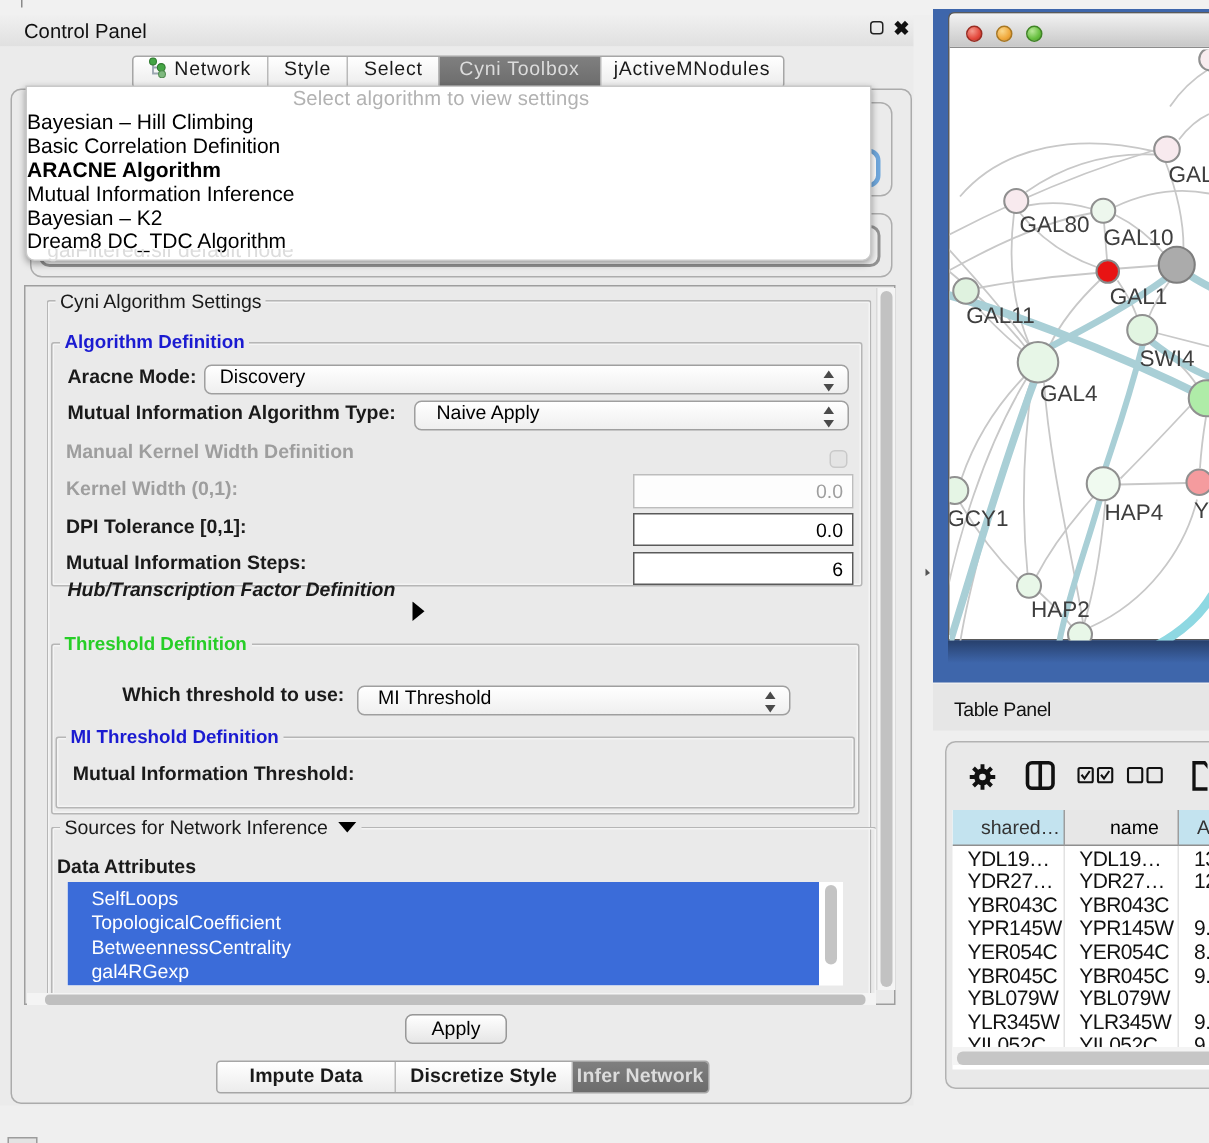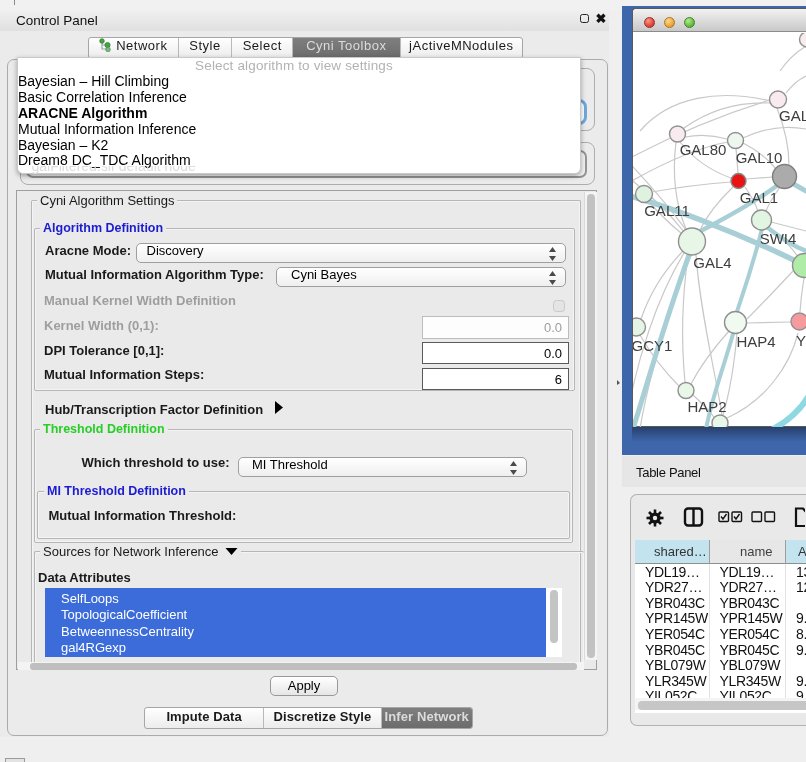--- a/index.html
+++ b/index.html
@@ -111,21 +111,21 @@
   </div>
 
   <div class="abs" id="boxA"></div>
   <div class="abs" id="boxA-combo"></div>
   <div class="abs" id="boxB"></div>
   <div class="abs" id="boxB-combo"></div>
 
   <div class="abs" id="overlay">
     <div class="prompt">Select algorithm to view settings</div>
     <div class="item" style="top:15.4px;">Bayesian – Hill Climbing</div>
-    <div class="item" style="top:31.2px;">Basic Correlation Inference</div>
+    <div class="item" style="top:31.2px;">Basic Correlation Definition</div>
     <div class="item" style="top:47px;font-weight:bold;">ARACNE Algorithm</div>
     <div class="item" style="top:62.8px;">Mutual Information Inference</div>
     <div class="item" style="top:78.6px;">Bayesian – K2</div>
     <div class="item" style="top:94.4px;text-align:right;">Dream8 DC_TDC Algorithm</div>
     <div style="position:absolute;left:14px;top:108px;width:200px;height:9.5px;overflow:hidden;">
       <div style="margin-top:-8px;font-size:14px;color:#DCDCDC;">galFiltered.sif default node</div>
     </div>
   </div>
 
   <div class="abs" id="spanel">
@@ -140,36 +140,36 @@
     <div class="lbl" style="left:28px;top:51.6px;">Aracne Mode:</div>
     <div class="combo" style="left:119px;top:52px;width:430px;padding-left:20px;">
         <span class="cv">Discovery</span>
       <svg class="ar" viewBox="0 0 9 18">
           <path d="M4.5 2 L8 7 L1 7 Z" fill="#4A4A4A"></path>
           <path d="M4.5 16 L8 11 L1 11 Z" fill="#4A4A4A"></path>
         </svg>
     </div>
     <div class="lbl" style="left:28px;top:75.7px;">Mutual Information Algorithm Type:</div>
     <div class="combo" style="left:259px;top:76px;width:290px;">
-        <span class="cv" style="left:14px;">Cyni Bayes</span>
+        <span class="cv" style="left:14px;">Naive Apply</span>
       <svg class="ar" viewBox="0 0 9 18">
           <path d="M4.5 2 L8 7 L1 7 Z" fill="#4A4A4A"></path>
           <path d="M4.5 16 L8 11 L1 11 Z" fill="#4A4A4A"></path>
         </svg>
     </div>
     <div class="lbl lbl-dis" style="left:27px;top:102px;">Manual Kernel Width Definition</div>
     <div class="abs" style="left:535.5px;top:109px;width:12.5px;height:12px;border:1px solid #C9C9C9;border-radius:3.5px;background:#E4E4E4;"></div>
     <div class="lbl lbl-dis" style="left:27px;top:126.9px;">Kernel Width (0,1):</div>
     <div class="field fdis" style="left:405px;top:125px;width:147px;">0.0</div>
     <div class="lbl" style="left:27px;top:151.6px;">DPI Tolerance [0,1]:</div>
     <div class="field fen" style="left:405px;top:150.5px;width:147px;">0.0</div>
     <div class="lbl" style="left:27px;top:176.4px;">Mutual Information Steps:</div>
     <div class="field fen" style="left:405px;top:176.5px;width:147px;">6</div>
 
-    <div class="lbl" style="left:28px;top:211px;">Hub/Transcription Factor Definition</div>
+    <div class="lbl" style="left:28px;top:194px;font-style:italic;">Hub/Transcription Factor Definition</div>
     <svg class="abs" style="left:256.5px;top:209.5px;" width="10" height="13" viewBox="0 0 10 13">
         <path d="M1 0 L9 6.5 L1 13 Z" fill="#000"></path>
       </svg>
 
     <div class="group" style="left:17px;top:238px;width:539px;height:114px;">
       <div class="gtitle green-t" style="left:5px;">Threshold Definition</div>
     </div>
     <div class="lbl" style="left:64.5px;top:263.7px;">Which threshold to use:</div>
     <div class="combo" style="left:221px;top:266px;width:289px;">
         <span class="cv" style="left:13px;">MI Threshold</span>
@@ -356,21 +356,21 @@
         <rect x="107" y="5" width="9.5" height="9.5" rx="1"></rect>
         <rect x="120" y="5" width="9.5" height="9.5" rx="1"></rect>
       </g>
 
       <path d="M151 1.5 L158 1.5 L162 6 L162 19 L151 19 Z" fill="none" stroke="#111" stroke-width="2.2"></path>
     </svg>
 
     <div class="abs" style="left:4px;top:44.5px;width:172px;height:173px;background:#FFFFFF;overflow:hidden;">
 
       <div class="abs" style="left:0;top:0;width:75px;height:24px;background:#C3E3EF;border-bottom:1px solid #8F8F8F;border-right:1px solid #9D9D9D;font-size:13px;color:#333;line-height:23px;padding-left:19px;">shared…</div>
-      <div class="abs" style="left:75px;top:0;width:76px;height:24px;background:#E7E7E7;border-bottom:1px solid #8F8F8F;border-right:1px solid #9D9D9D;font-size:13px;color:#404040;line-height:23px;padding-left:30px;">name</div>
+      <div class="abs" style="left:75px;top:0;width:76px;height:24px;background:#E7E7E7;border-bottom:1px solid #8F8F8F;border-right:1px solid #9D9D9D;font-size:13px;color:#000000;line-height:23px;padding-left:30px;">name</div>
       <div class="abs" style="left:151px;top:0;width:21px;height:24px;background:#C3E3EF;border-bottom:1px solid #8F8F8F;font-size:13px;color:#333;line-height:23px;padding-left:12px;">A</div>
 
       <div class="abs" style="left:74px;top:24px;width:1px;height:134px;background:#E2E2E2;"></div>
       <div class="abs" style="left:150px;top:24px;width:1px;height:134px;background:#E2E2E2;"></div>
 
       <div class="abs" id="rows" style="left:0;top:24px;width:172px;height:134.5px;font-size:14px;letter-spacing:-0.35px;color:#111;">
           <div style="position:absolute;left:10px;top:0.0px;">YDL19…</div>
           <div style="position:absolute;left:84.5px;top:0.0px;">YDL19…</div>
           <div style="position:absolute;left:161px;top:0.0px;">13</div>
           <div style="position:absolute;left:10px;top:15.6px;">YDR27…</div>

